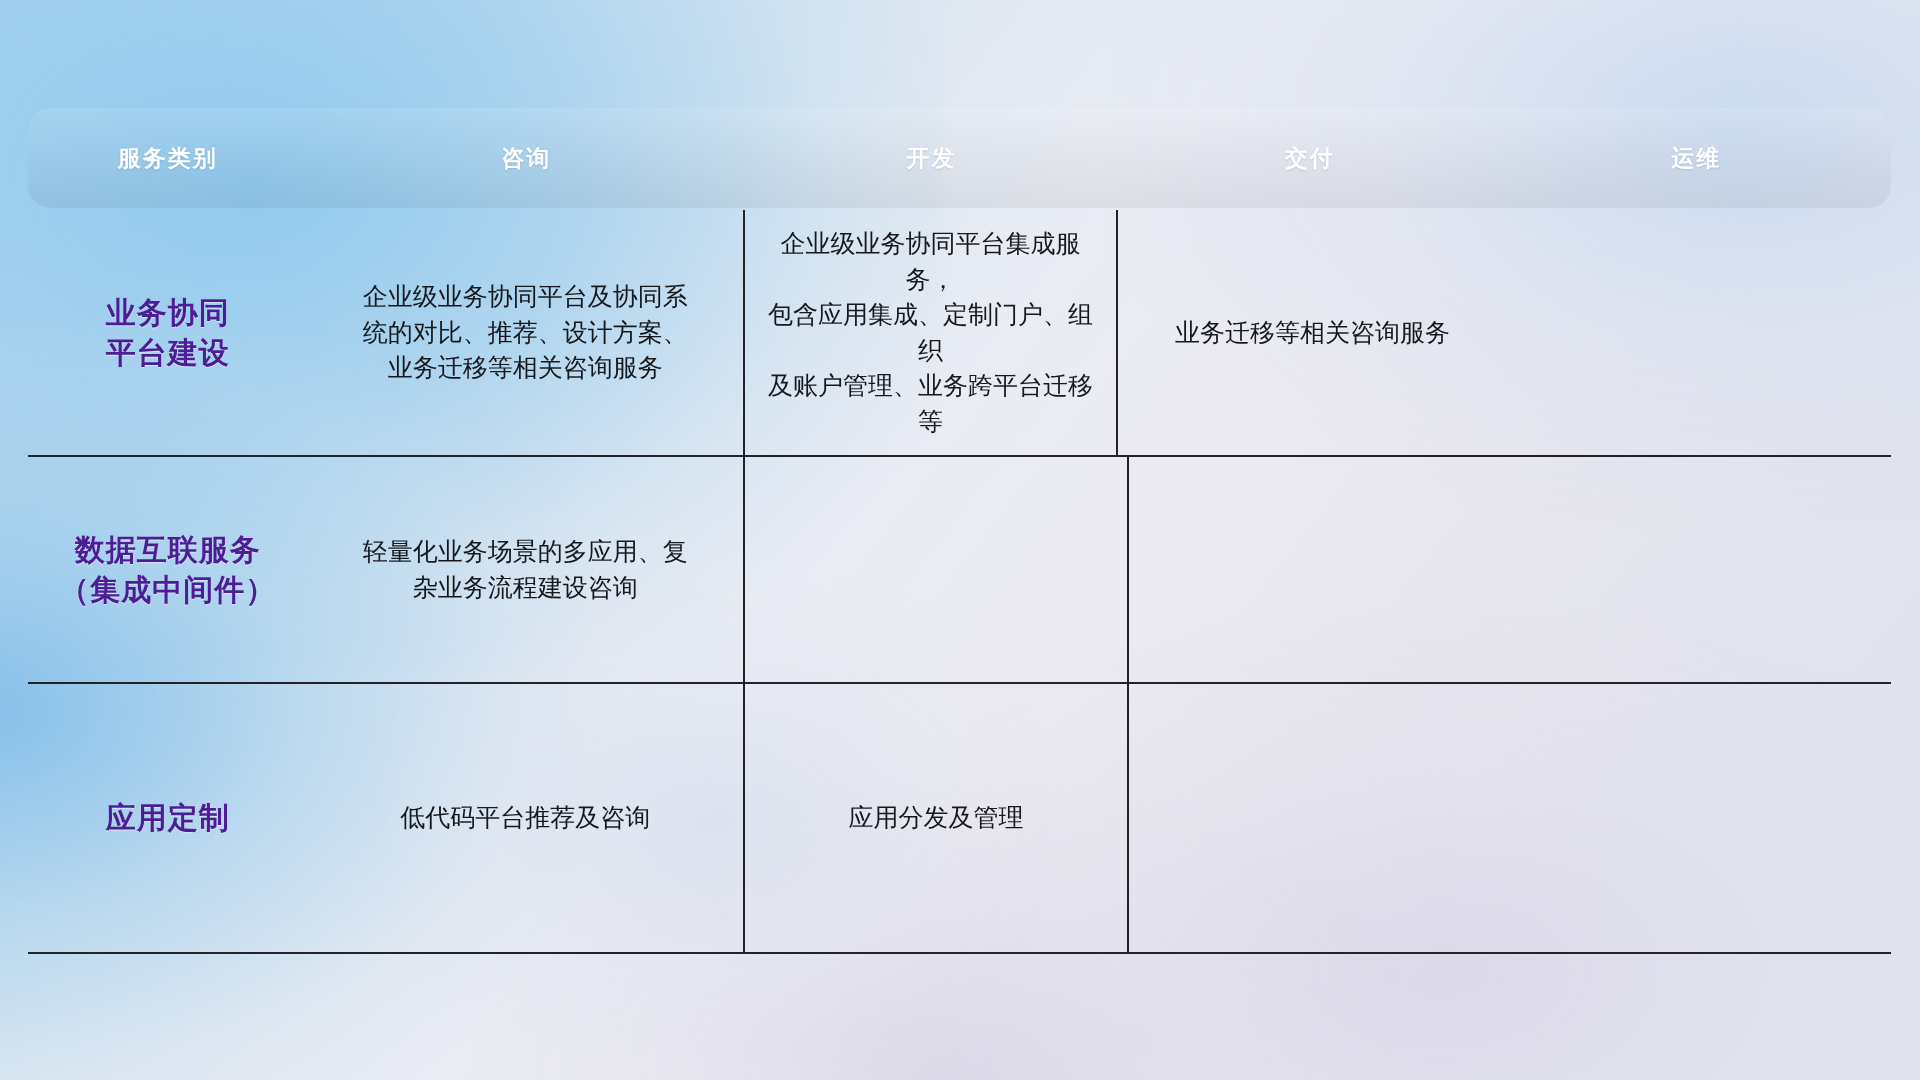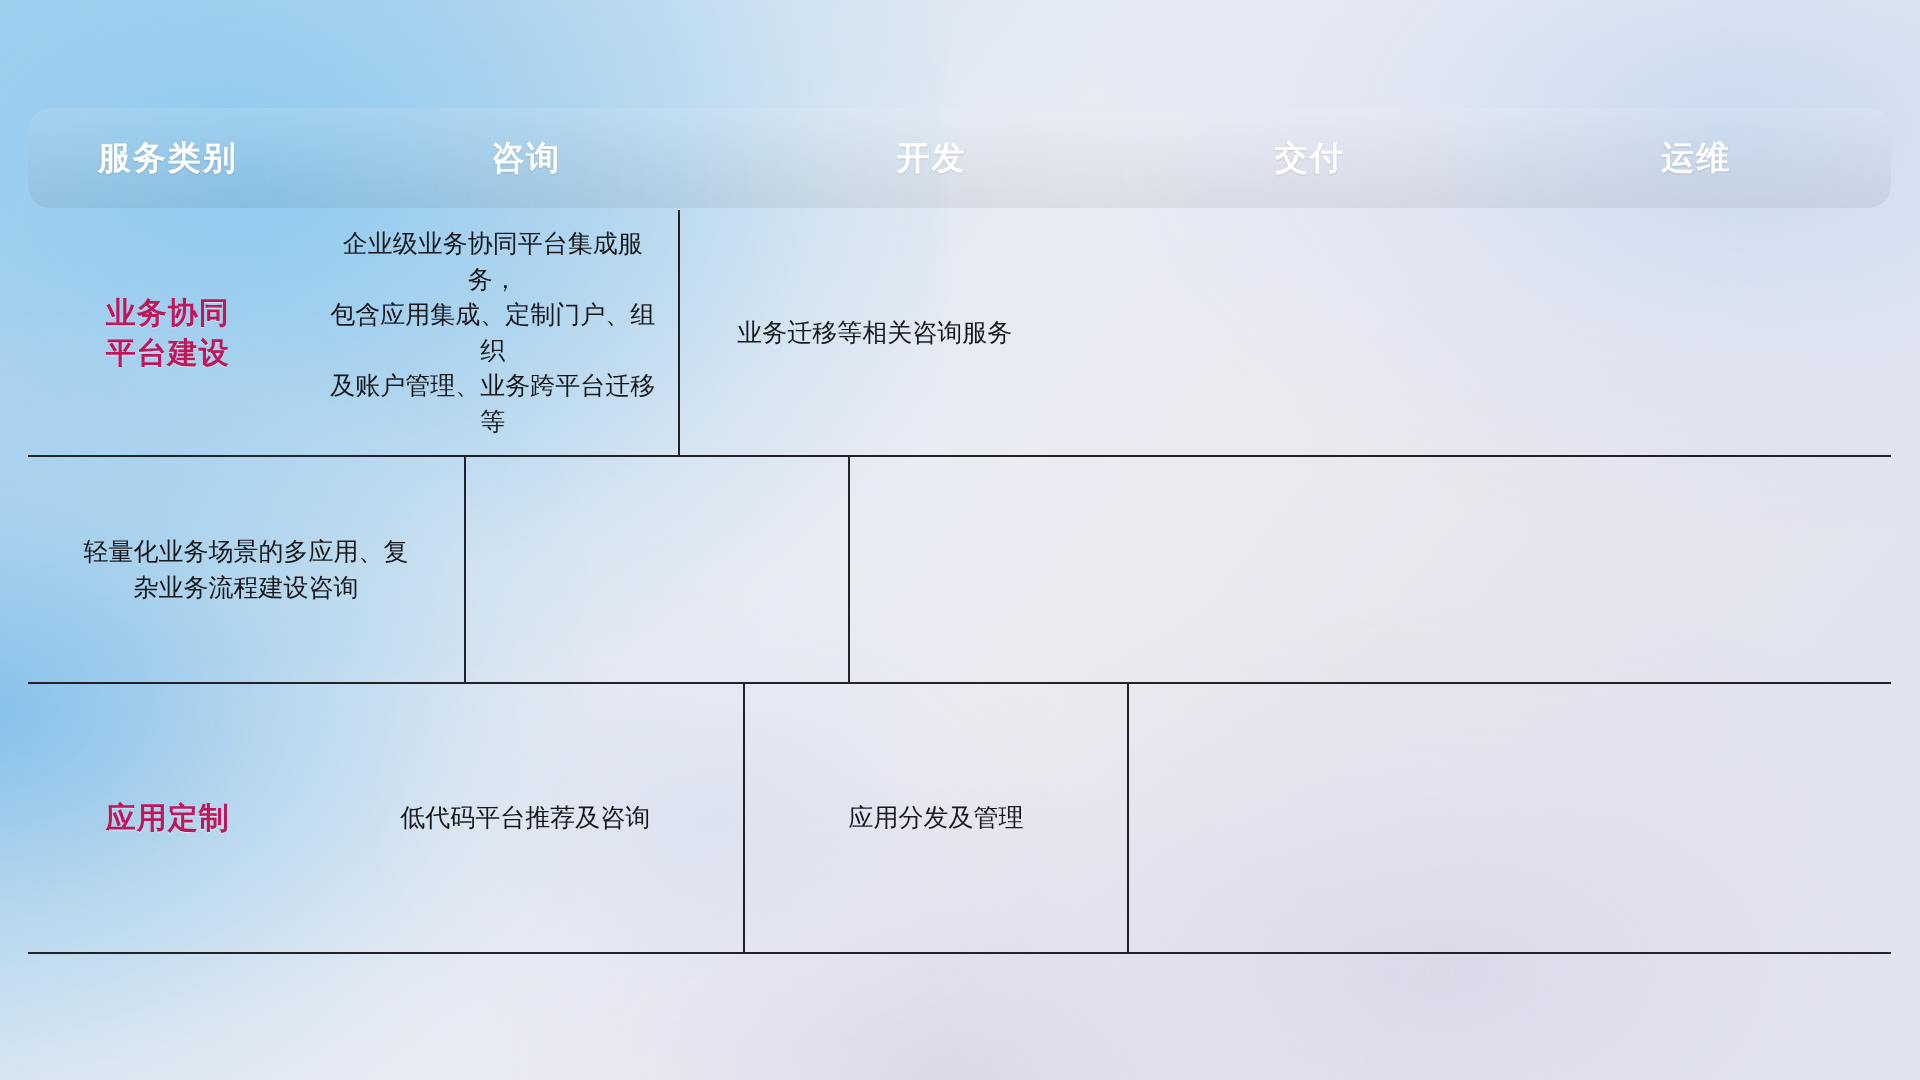--- a/index.html
+++ b/index.html
@@ -145,21 +145,21 @@
     inset: 0;
     border-radius: 22px;
     background: linear-gradient(180deg, rgba(255,255,255,0.10), rgba(0,0,0,0.06));
     pointer-events: none;
   }
   .th {
     display: flex;
     align-items: center;
     justify-content: center;
     color: #ffffff;
-    font-size: 33px;
+    font-size: 23px;
     font-weight: bold;
     letter-spacing: 2px;
     position: relative;
     z-index: 2;
     text-shadow: 0 1px 2px rgba(0,0,0,0.12);
   }
 
   
   .tbody {
     position: relative;
@@ -182,21 +182,21 @@
     text-align: center;
     color: #16181c;
     font-size: 25px;
     line-height: 1.42;
     border-right: 2px solid #222228;
     white-space: pre-line;
   }
   .td.last { border-right: none; }
 
   .td.rowlabel {
-    color: #be185d;
+    color: #4c1d95;
     font-weight: bold;
     font-size: 30px;
     line-height: 1.33;
     letter-spacing: 1px;
     border-right: none;
     text-shadow: 0 1px 1px rgba(255,255,255,0.5);
   }
 
   
   .c0 { width: 15.0%; }
@@ -230,27 +230,32 @@
     <div class="th c2">开发</div>
     <div class="th c3">交付</div>
     <div class="th c4">运维</div>
   </div>
 
   <div class="tbody">
 
     <div class="trow r1">
       <div class="td rowlabel c0">业务协同
 平台建设</div>
+      <div class="td c1">企业级业务协同平台及协同系
+统的对比、推荐、设计方案、
+业务迁移等相关咨询服务</div>
       <div class="td c2">企业级业务协同平台集成服务，
 包含应用集成、定制门户、组织
 及账户管理、业务跨平台迁移等</div>
       <div class="td c4 last">业务迁移等相关咨询服务</div>
     </div>
 
     <div class="trow r2">
+      <div class="td rowlabel c0">数据互联服务
+（集成中间件）</div>
       <div class="td c1">轻量化业务场景的多应用、复
 杂业务流程建设咨询</div>
       <div class="td c3"></div>
       <div class="td c4 last"></div>
     </div>
 
     <div class="trow r3">
       <div class="td rowlabel c0">应用定制</div>
       <div class="td c1">低代码平台推荐及咨询</div>
       <div class="td c3">应用分发及管理</div>

